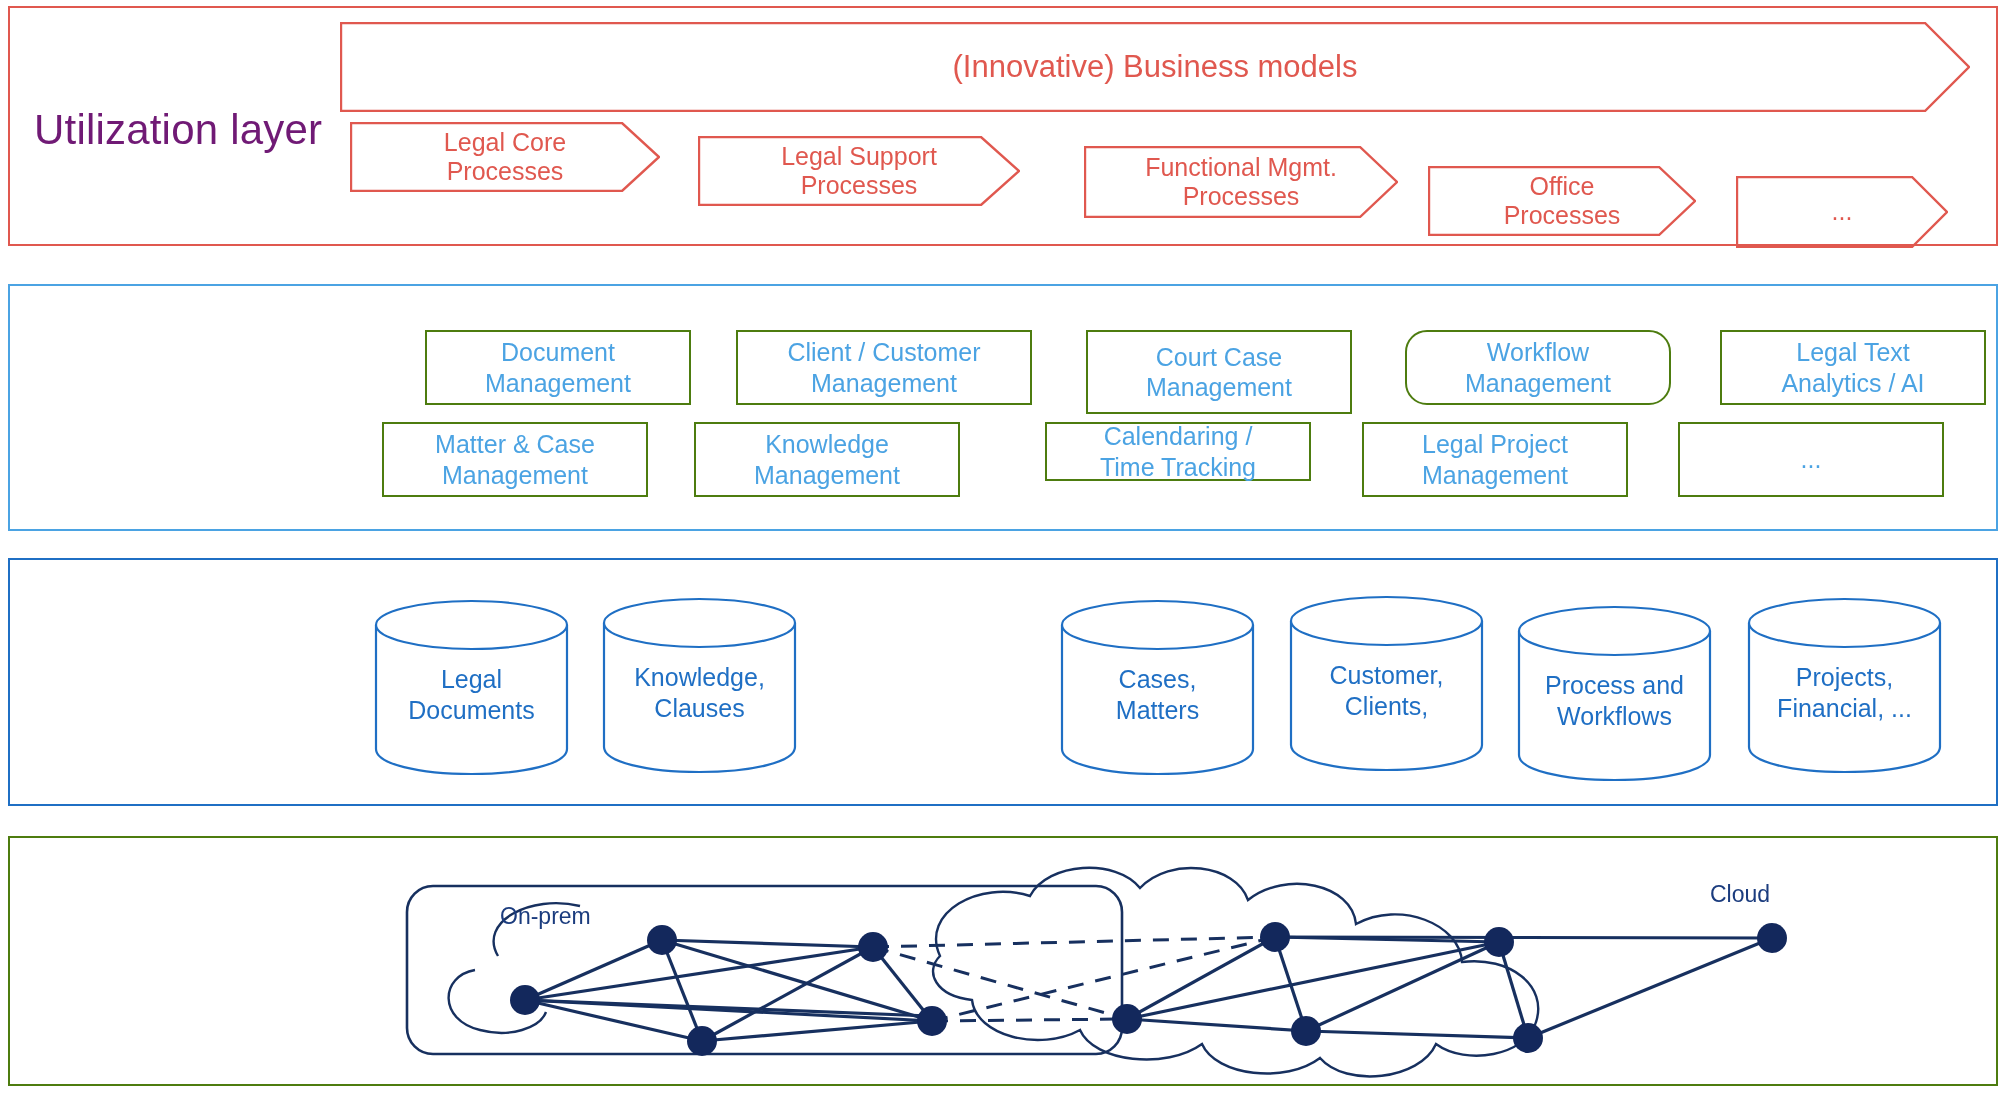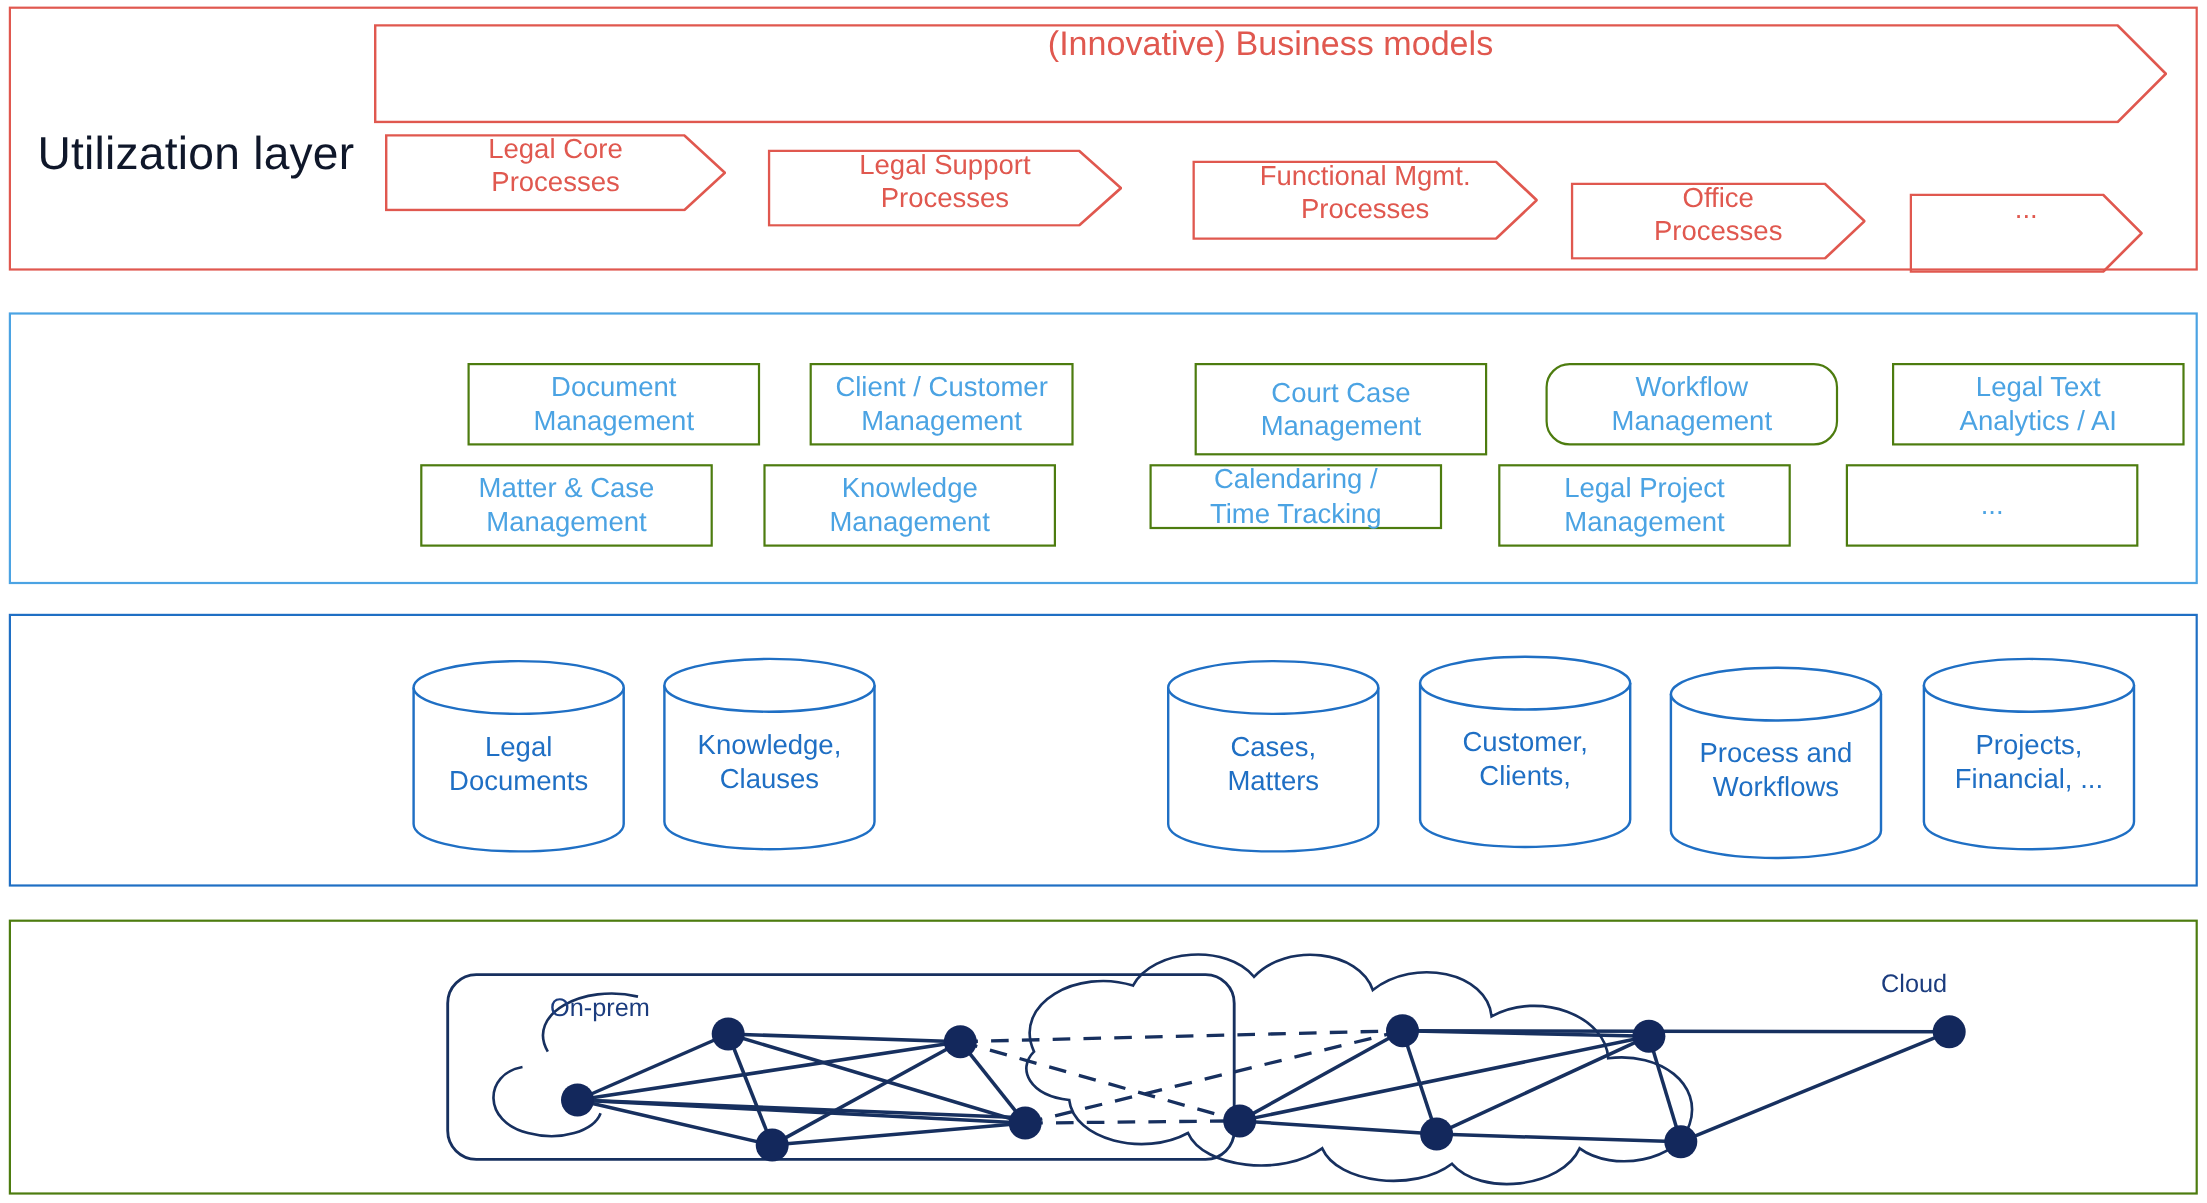--- a/index.html
+++ b/index.html
@@ -4,23 +4,23 @@
 <style>
   html,body{margin:0;padding:0;background:#fff;}
   body{font-family:"Liberation Sans",sans-serif;}
   #page{position:relative;width:2006px;height:1094px;background:#fff;overflow:hidden;}
 
   .layer{position:absolute;box-sizing:border-box;background:#fff;}
   .layer-title{position:absolute;white-space:nowrap;letter-spacing:.2px;}
 
   
   #utilization-layer{left:8px;top:6px;width:1990px;height:240px;border:2px solid #E0584F;}
-  #utilization-title{left:24px;top:108px;font-size:42px;color:#0f172a;}
-
-  .chevron{position:absolute;box-sizing:border-box;display:flex;
+  #utilization-title{left:24px;top:98px;font-size:42px;color:#701a75;}
+
+  .chevron{position:absolute;box-sizing:border-box;display:flex;align-items:center;
            justify-content:center;text-align:center;line-height:1.18;}
   .chev-red{color:#E0584F;}
   .chev-svg{position:absolute;left:0;top:0;width:100%;height:100%;}
   .chev-label{position:relative;z-index:2;padding:0 6px;}
 
   
   #application-layer{left:8px;top:284px;width:1990px;height:247px;border:2px solid #4BA3E3;}
   #application-title{left:24px;top:378px;font-size:42px;color:#4BA3E3;}
   .app-box{position:absolute;box-sizing:border-box;border:2px solid #4d7c0f;color:#4BA3E3;
            display:flex;align-items:center;justify-content:center;text-align:center;
@@ -89,21 +89,21 @@
       <span class="chev-label">...</span>
     </div>
   </div>
 
   <div class="layer" id="application-layer">
     <div class="layer-title" id="application-title">Application layer</div>
 
     <div class="app-box pre" style="left:415px;top:44px;width:266px;height:75px;">
         <span>Document<br>Management</span>
       </div>
-    <div class="app-box pre" style="left:726px;top:44px;width:240px;height:75px;">
+    <div class="app-box pre" style="left:726px;top:44px;width:296px;height:75px;">
         <span>Client / Customer<br>Management</span>
       </div>
     <div class="app-box pre" style="left:1076px;top:44px;width:266px;height:84px;">
         <span>Court Case<br>Management</span>
       </div>
     <div class="app-box pre" style="left:1395px;top:44px;width:266px;height:75px;border-radius:22px;">
         <span>Workflow<br>Management</span>
       </div>
     <div class="app-box pre" style="left:1710px;top:44px;width:266px;height:75px;">
         <span>Legal Text<br>Analytics / AI</span>

